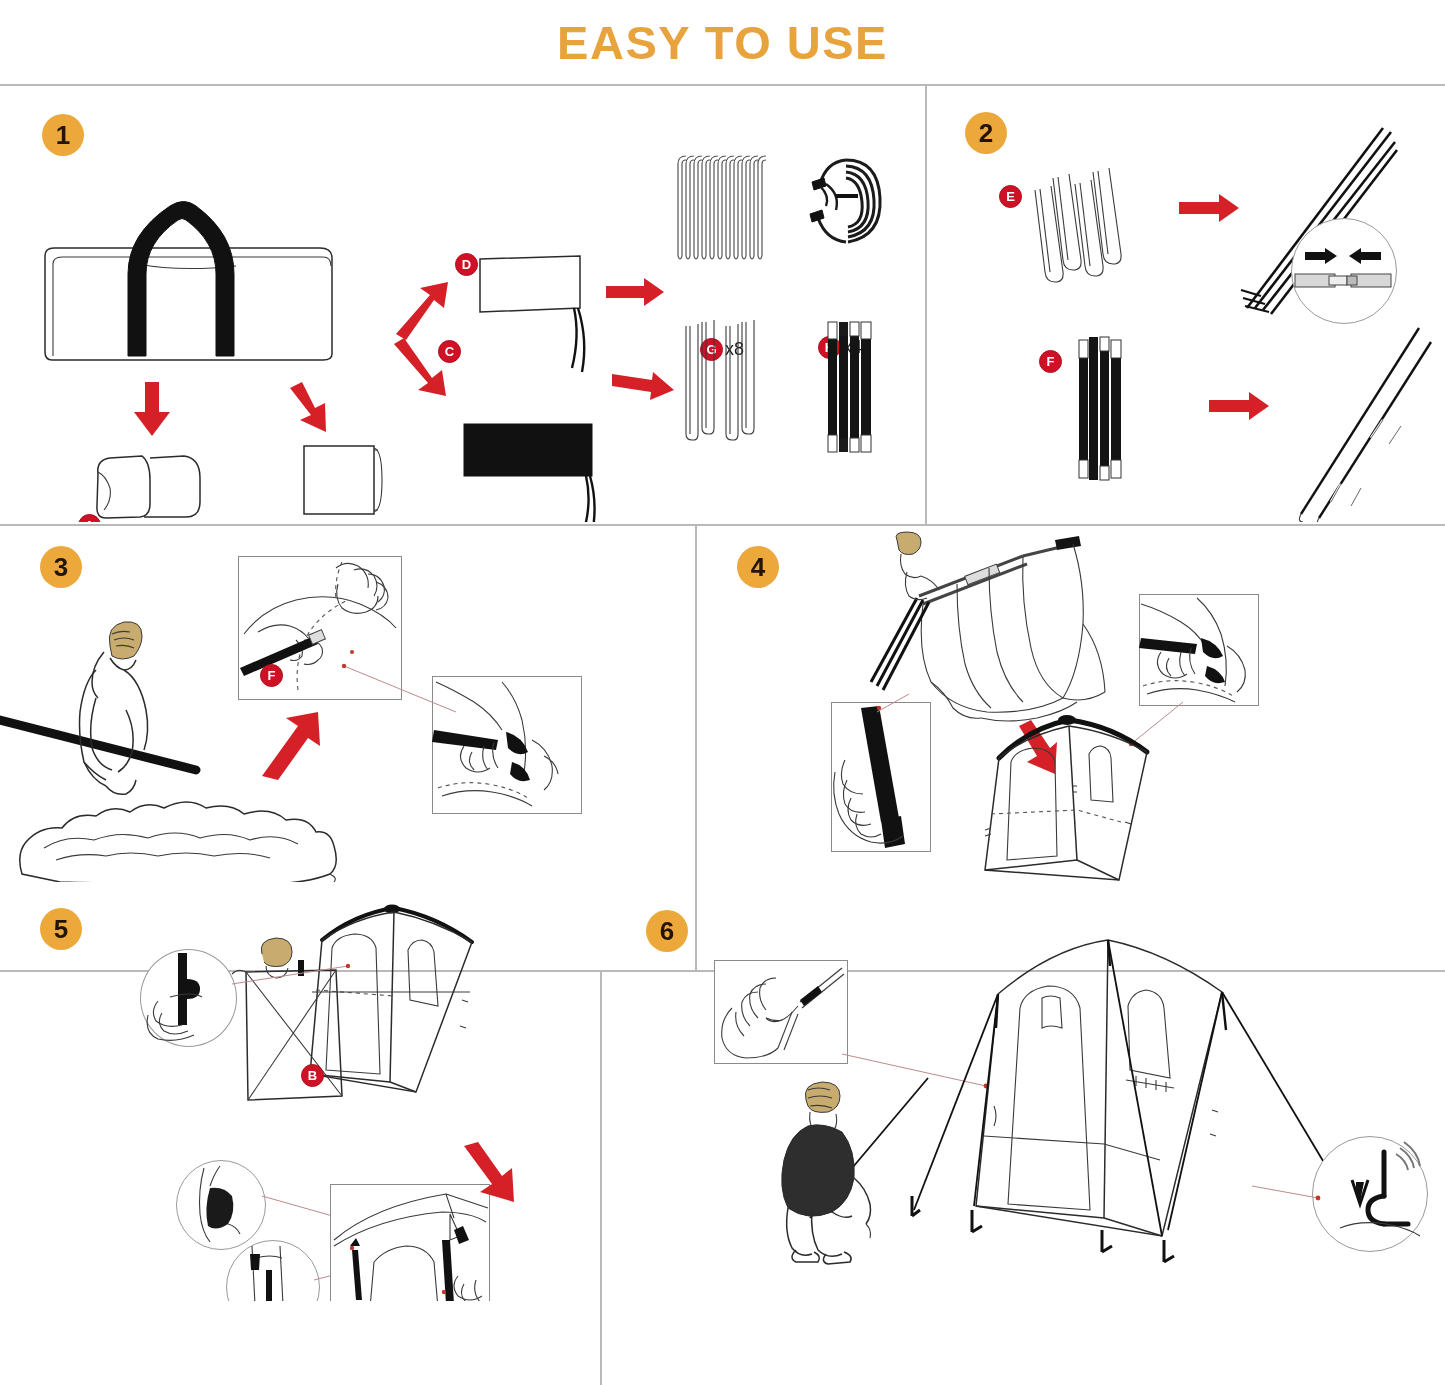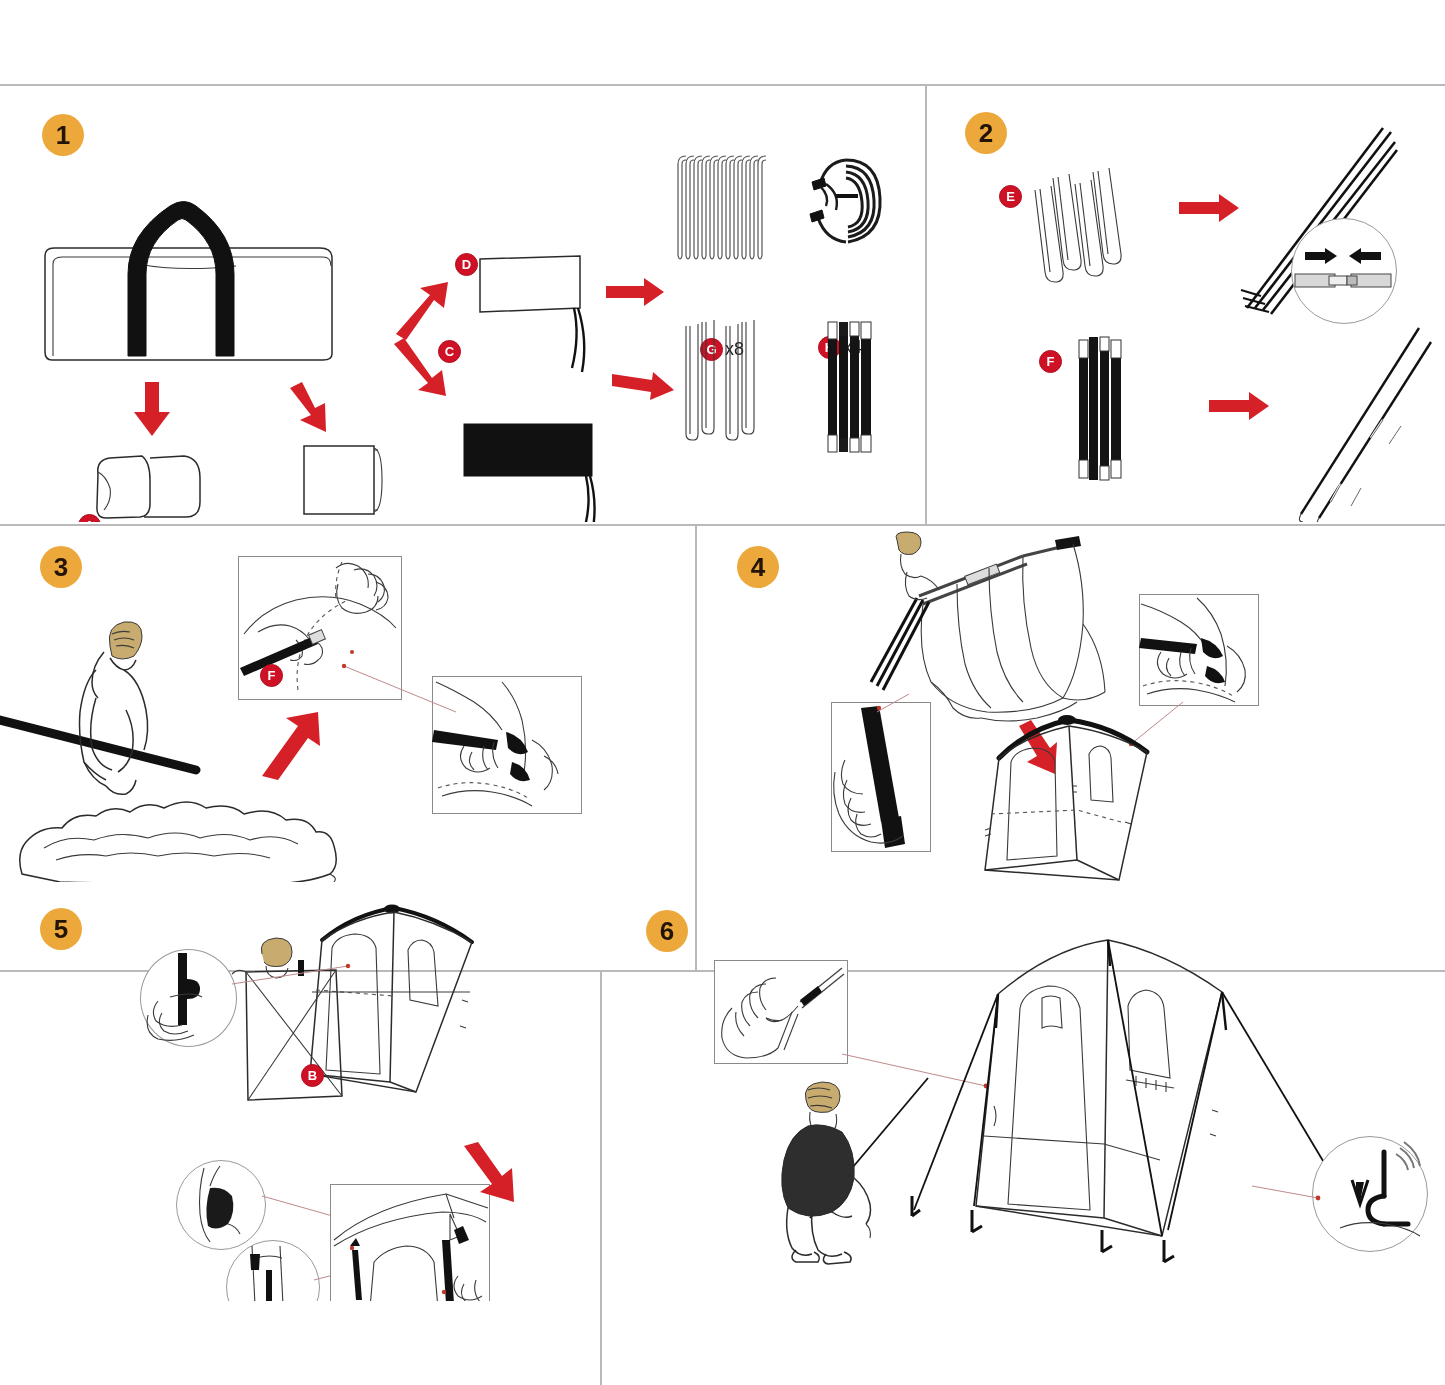--- a/index.html
+++ b/index.html
@@ -46,20 +46,23 @@
   .fill-blk{fill:#111;stroke:#111;stroke-width:1;}
   .fill-hat{fill:#c8ab6e;stroke:#3a3a3a;stroke-width:1;}
   .fill-dark{fill:#2e2e2e;stroke:#2b2b2b;stroke-width:1;}
   .arrow-red{fill:#d52027;}
 </style>
 </head>
 <body>
 
 <div class="sheet">
 
+  <div class="title-bar">
+    <div class="title-text">EASY TO USE</div>
+  </div>
 
   <div class="grid-frame">
     <div class="hline" style="top:438px;"></div>
     <div class="hline" style="top:884px;"></div>
     <div class="vline" style="left:925px;top:0;height:438px;"></div>
     <div class="vline" style="left:695px;top:438px;height:446px;"></div>
     <div class="vline" style="left:600px;top:884px;height:417px;"></div>
   </div>
 
   <div class="panel" style="left:0;top:86px;width:925px;height:436px;">

